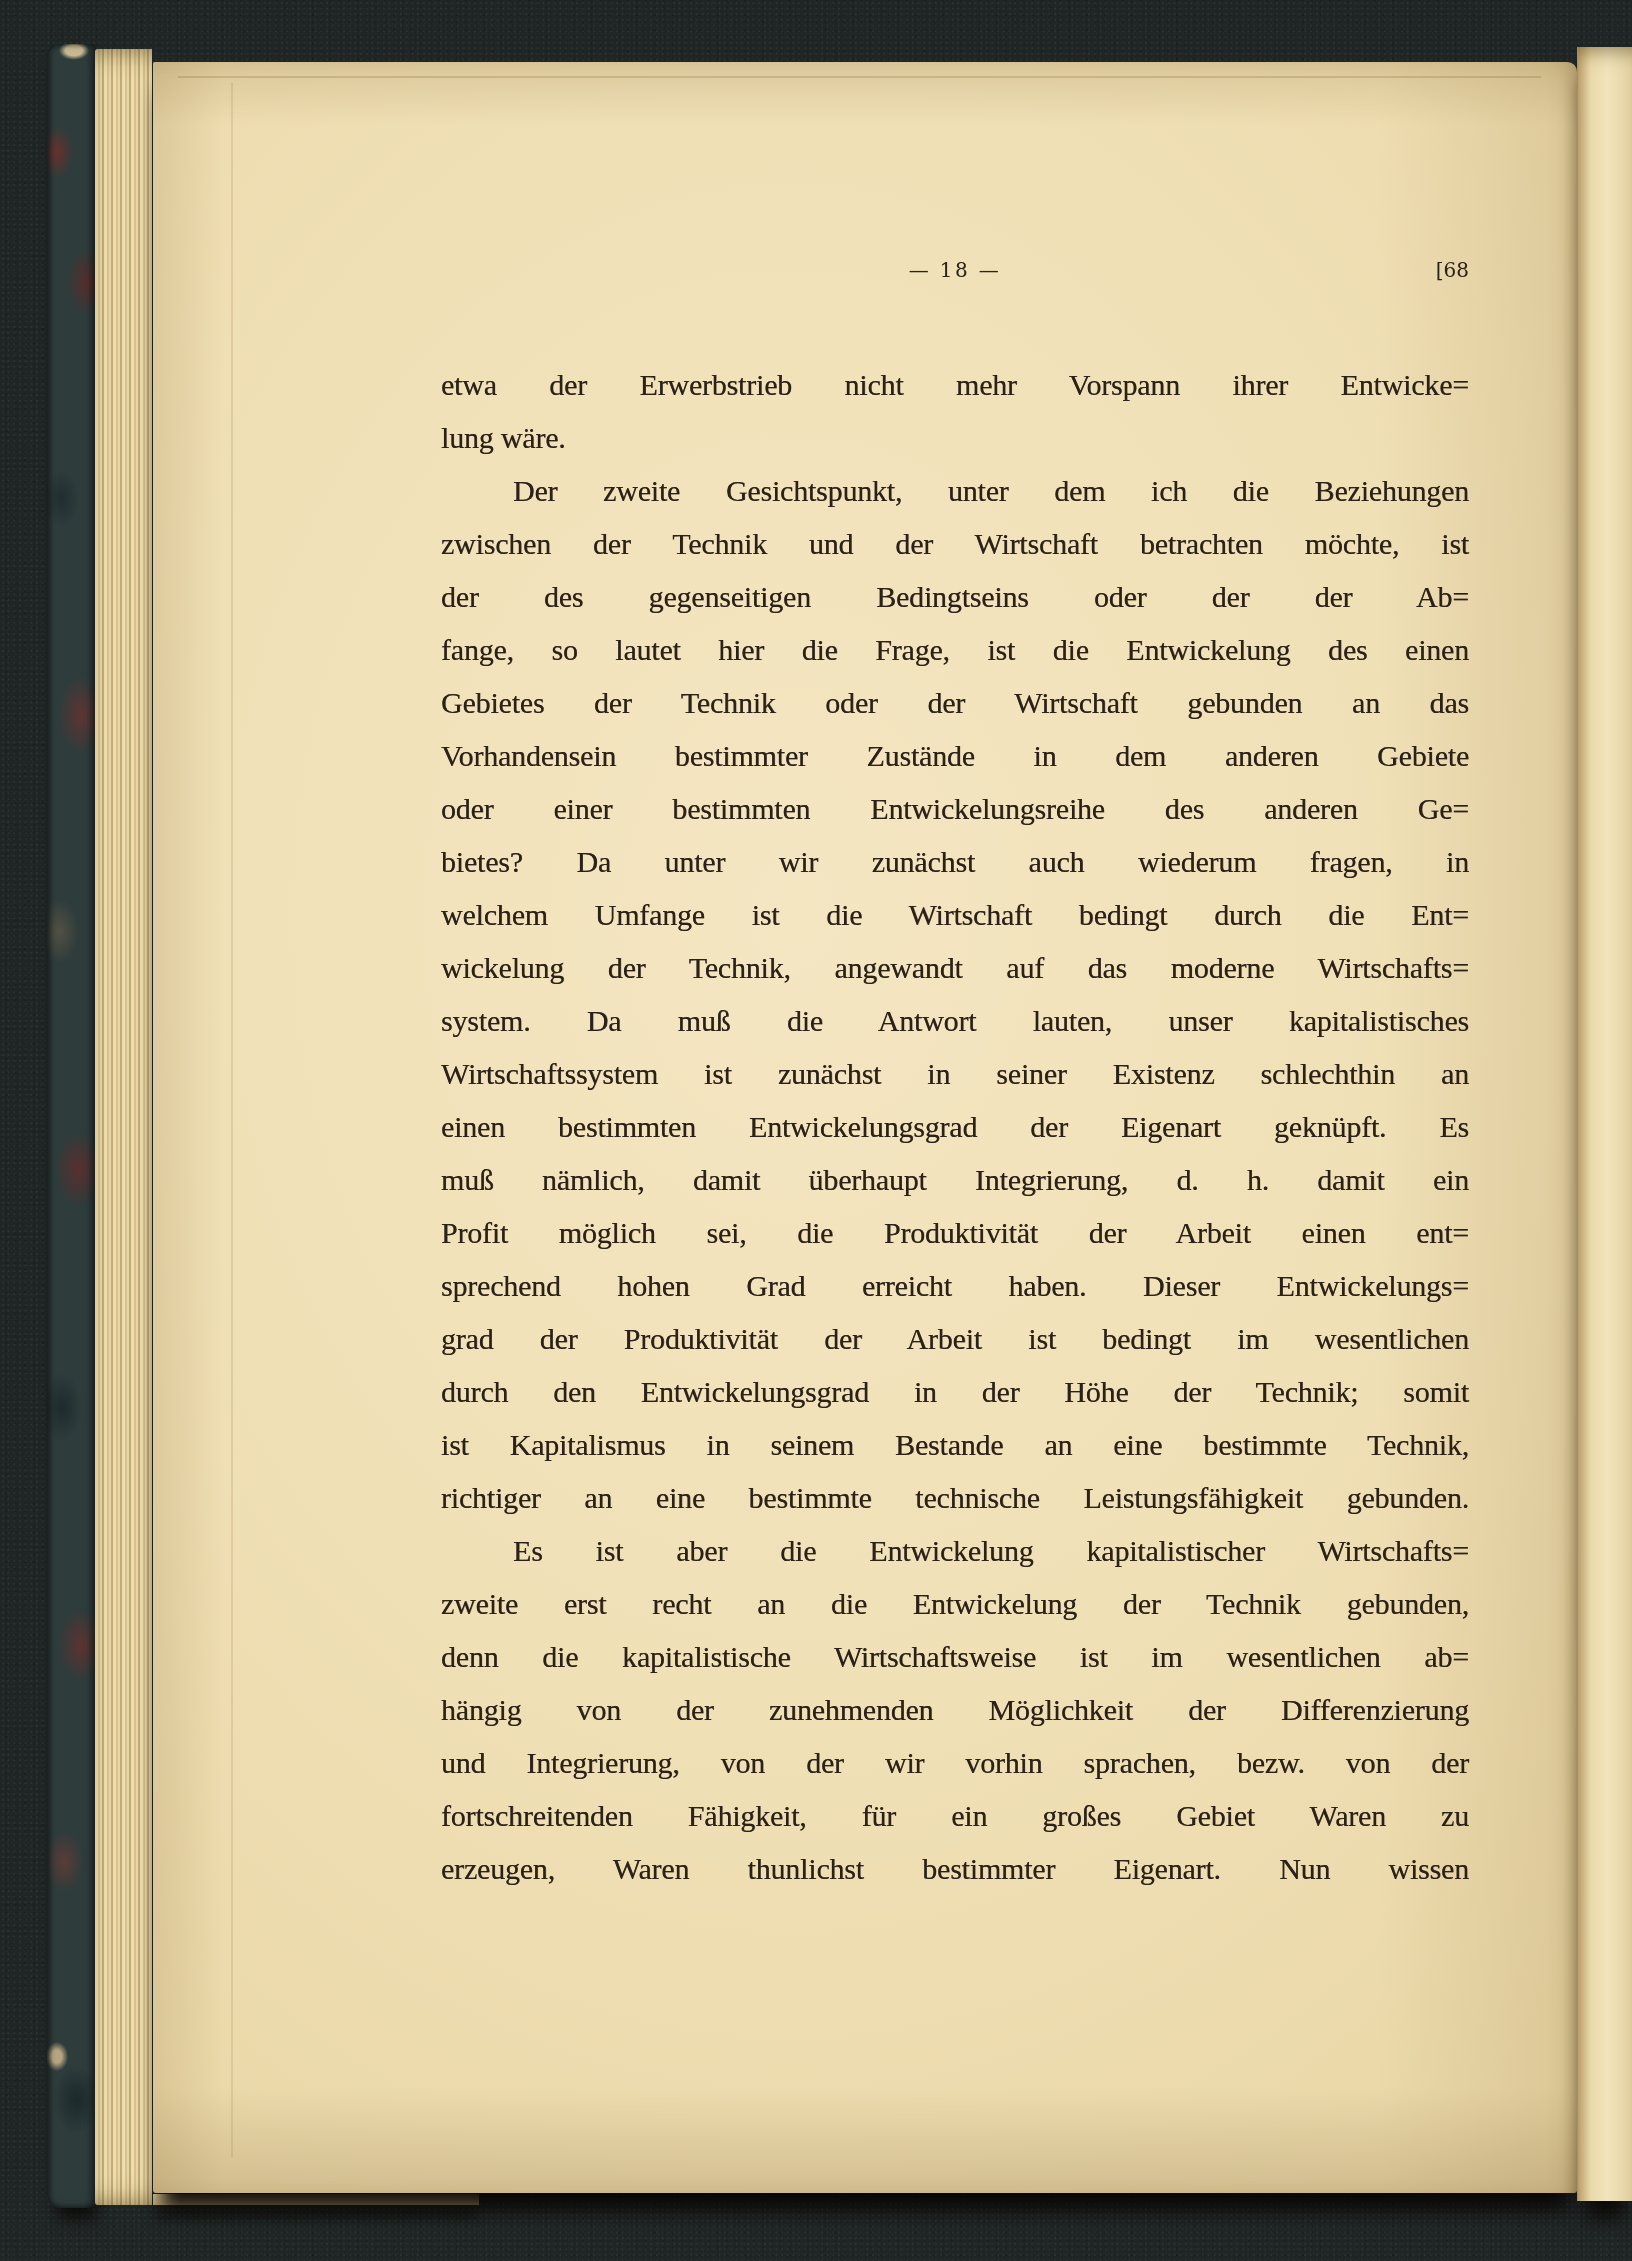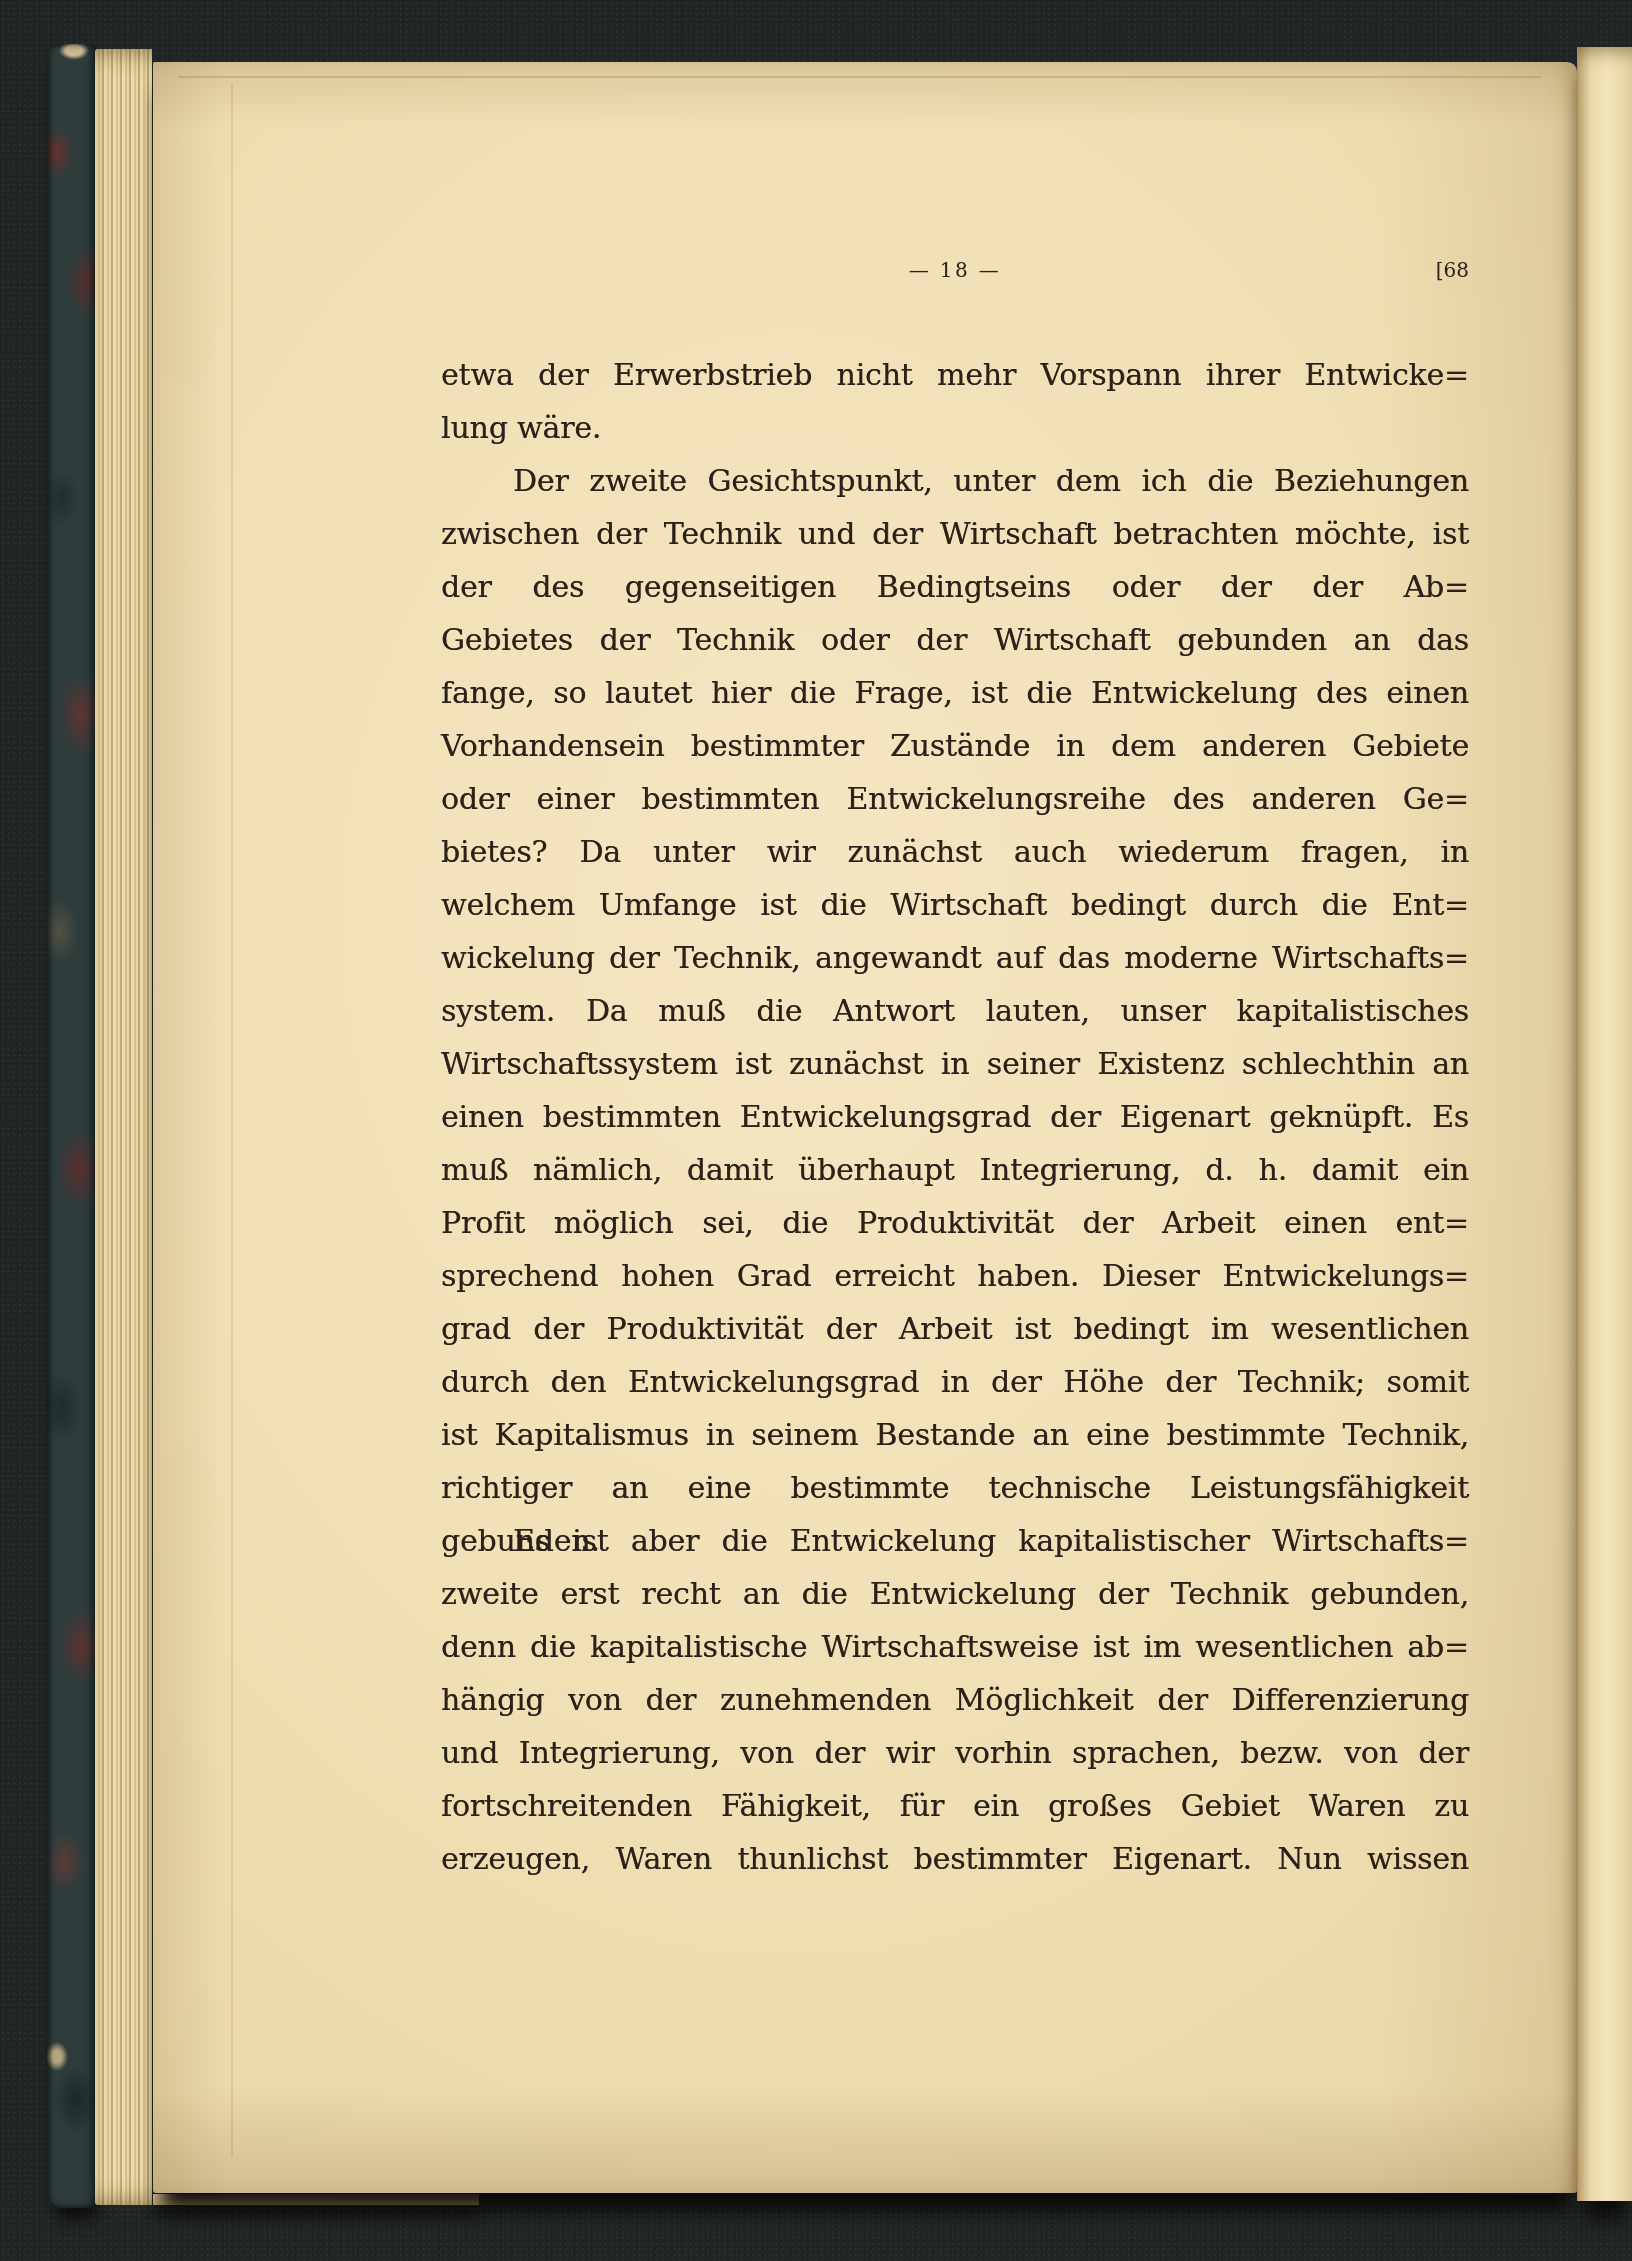--- a/index.html
+++ b/index.html
@@ -119,22 +119,23 @@
   }
   .folio-center {
     position: absolute; left: 0; right: 0; top: 0;
     text-align: center; letter-spacing: 2.4px;
   }
   .folio-right { position: absolute; right: 0; top: 0; }
 
   
   .textblock {
     position: absolute;
-    left: 288px; top: 286px;
+    left: 288px; top: 296px;
     width: 1028px;
+    font-family: Liberation Serif, serif;
   }
   .line {
     font-size: 30px;
     line-height: 53px;
     height: 53px;
     color: #2b2118;
     letter-spacing: -0.2px;
     text-align: justify;
     text-align-last: justify;
     text-shadow: 0.3px 0 0 rgba(43,33,24,0.65);
@@ -156,22 +157,22 @@
       <span class="folio-center">— 18 —</span>
       <span class="folio-right">[68</span>
     </div>
 
     <div class="textblock">
       <div class="line">etwa der Erwerbstrieb nicht mehr Vorspann ihrer Entwicke=</div>
       <div class="line par-end">lung wäre.</div>
       <div class="line indent">Der zweite Gesichtspunkt, unter dem ich die Beziehungen</div>
       <div class="line">zwischen der Technik und der Wirtschaft betrachten möchte, ist</div>
       <div class="line">der des gegenseitigen Bedingtseins oder der der Ab=</div>
+      <div class="line">fange, so lautet hier die Frage, ist die Entwickelung des einen</div>
       <div class="line">Gebietes der Technik oder der Wirtschaft gebunden an das</div>
-      <div class="line">fange, so lautet hier die Frage, ist die Entwickelung des einen</div>
       <div class="line">Vorhandensein bestimmter Zustände in dem anderen Gebiete</div>
       <div class="line">oder einer bestimmten Entwickelungsreihe des anderen Ge=</div>
       <div class="line">bietes? Da unter wir zunächst auch wiederum fragen, in</div>
       <div class="line">welchem Umfange ist die Wirtschaft bedingt durch die Ent=</div>
       <div class="line">wickelung der Technik, angewandt auf das moderne Wirtschafts=</div>
       <div class="line">system. Da muß die Antwort lauten, unser kapitalistisches</div>
       <div class="line">Wirtschaftssystem ist zunächst in seiner Existenz schlechthin an</div>
       <div class="line">einen bestimmten Entwickelungsgrad der Eigenart geknüpft. Es</div>
       <div class="line">muß nämlich, damit überhaupt Integrierung, d. h. damit ein</div>
       <div class="line">Profit möglich sei, die Produktivität der Arbeit einen ent=</div>

